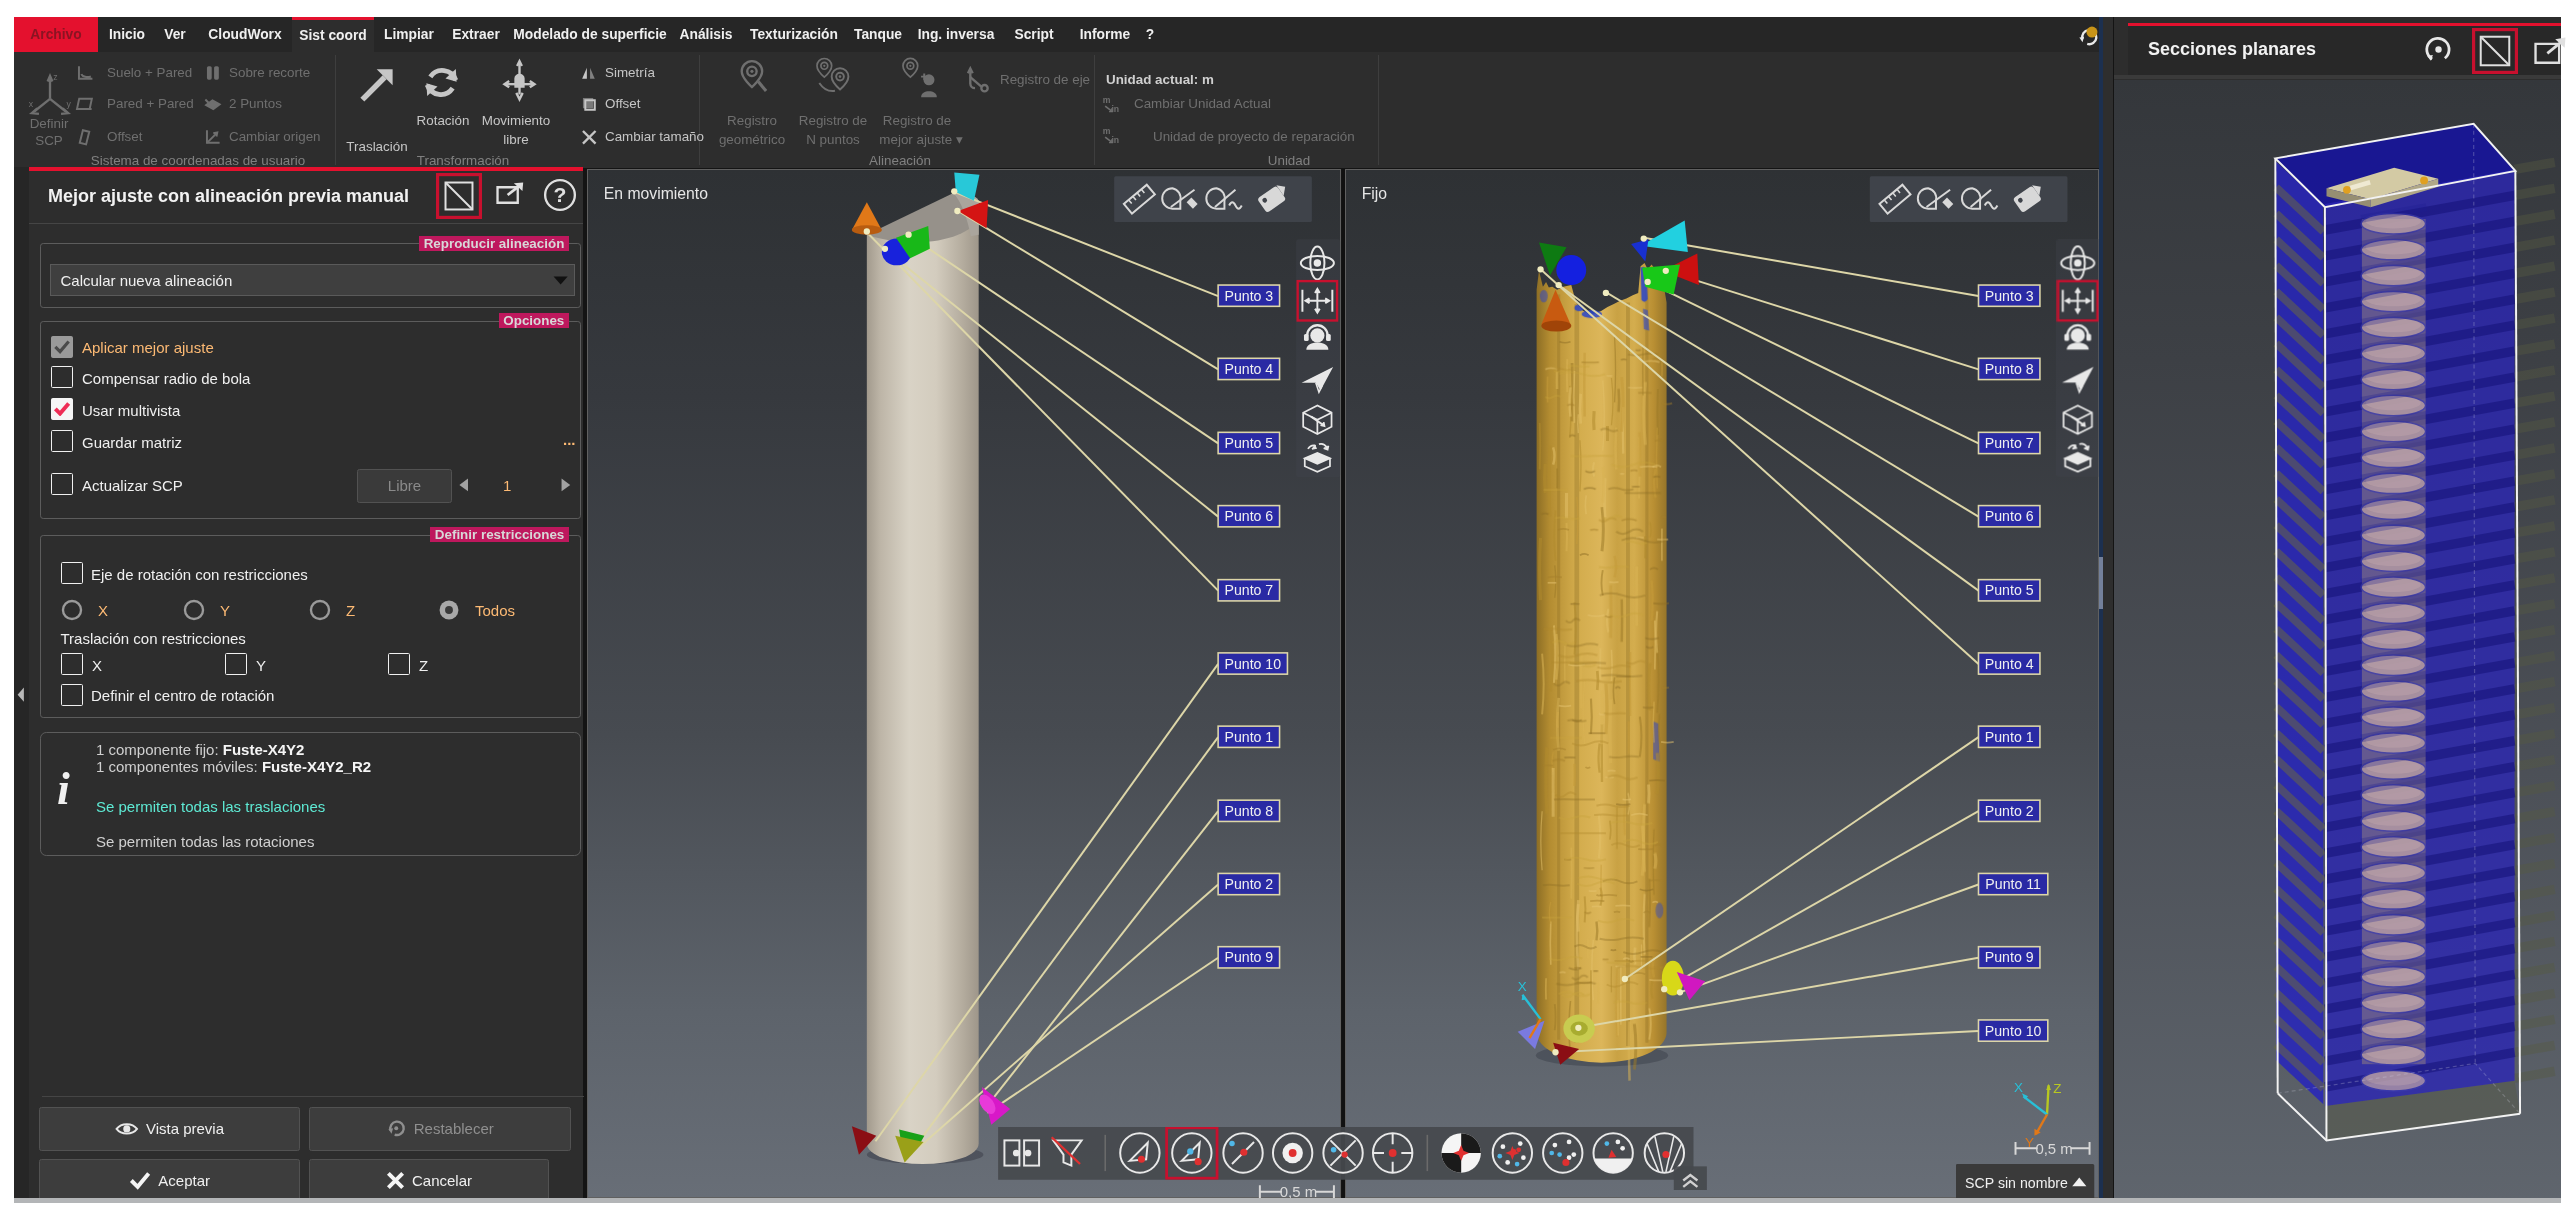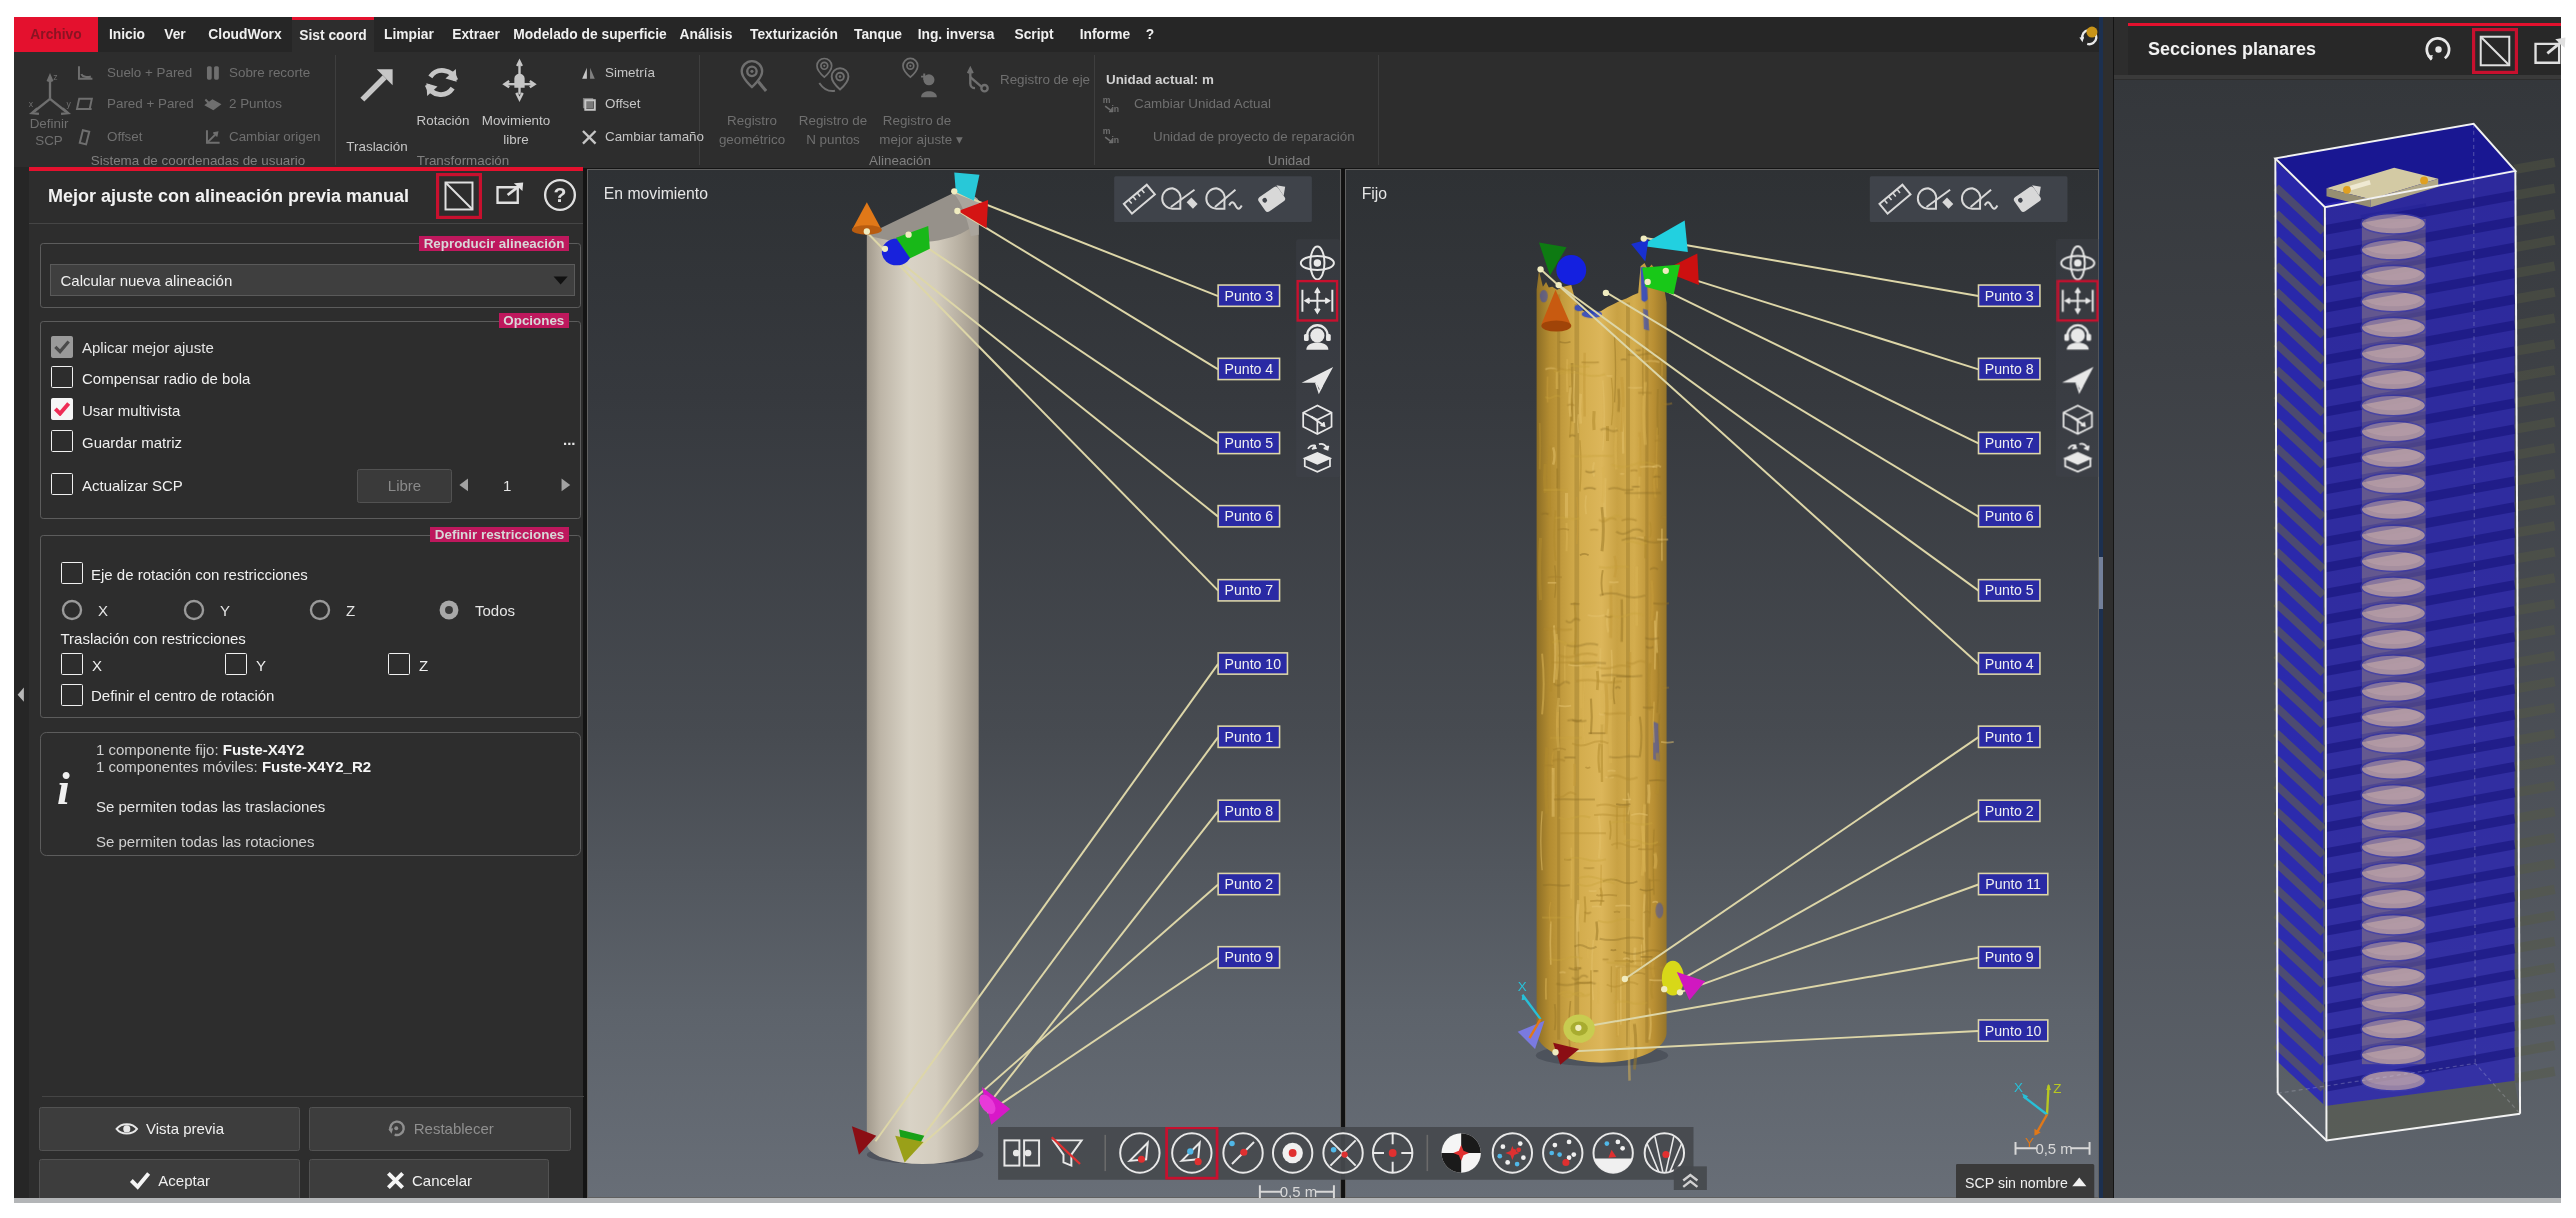--- a/index.html
+++ b/index.html
@@ -12,21 +12,21 @@
 .rit{position:absolute;font-size:13.4px;white-space:nowrap;}
 .dis{color:#6f6f6f;}
 .ena{color:#c6c6c6;}
 .cc{transform:translate(-50%,-50%);text-align:center;}
 .vc{transform:translateY(-50%);}
 #dialog{position:absolute;left:15px;top:150px;width:554px;height:1036px;background:#2d2d2d;border-top:4.7px solid #e4112e;}
 .fieldset{position:absolute;border:0.8px solid #5c5c5c;border-radius:3.2px;}
 .flabel{position:absolute;font-size:13.4px;font-weight:bold;color:#d8d8d8;background:#be185d;padding:0 4.7px;white-space:nowrap;}
 .cb{position:absolute;width:22px;height:22px;border:1.6px solid #f0f0f0;border-radius:1.6px;background:transparent;}
 .cbtext{position:absolute;font-size:15px;color:#f0f0f0;white-space:nowrap;transform:translateY(-50%);}
-.gtext{color:#e5e5e5;}
+.gtext{color:#fdba74;}
 .btn{position:absolute;background:#3d3d3d;border:0.8px solid #525252;border-radius:2.4px;display:flex;align-items:center;justify-content:center;font-size:15px;color:#f0f0f0;gap:7px;}
 .viewport{position:absolute;top:152px;height:1029px;border:0.8px solid #606060;}
 .vpbg{width:100%;height:100%;background:linear-gradient(180deg,#2e3134 0%,#36393e 22%,#474b51 55%,#5d636b 82%,#686e77 100%);}
 #rpanel-view{position:absolute;left:2100px;top:63px;width:447px;height:1120px;background:linear-gradient(180deg,#34373b 0%,#3d4045 25%,#4b4f56 60%,#5f656d 100%);}
 </style></head><body>
 <div id="app">
 <div id="menubar">
       <div class="tab" style="left:0;width:84px;background:#e4112e;color:#8a1423;">Archivo</div>
       <div class="tab" style="left:113px;transform:translateX(-50%);">Inicio</div>
       <div class="tab" style="left:161px;transform:translateX(-50%);">Ver</div>
@@ -309,21 +309,21 @@
       <div class="cb" style="left:196px;top:482px;"></div>
       <div class="cbtext" style="left:227px;top:494px;">Y</div>
       <div class="cb" style="left:359px;top:482px;"></div>
       <div class="cbtext" style="left:390px;top:494px;">Z</div>
       <div class="cb" style="left:31.5px;top:513px;"></div>
       <div class="cbtext" style="left:62px;top:524px;">Definir el centro de rotación</div>
       <div class="fieldset" style="left:11px;top:561px;width:541px;height:124px;border-radius:6.3px;"></div>
       <div class="abs" style="left:28px;top:591px;font-family:'Liberation Serif',serif;font-style:italic;font-weight:bold;font-size:46px;color:#f0f0f0;">i</div>
       <div class="abs" style="left:67px;top:570px;font-size:15px;color:#d0d0d0;">1 componente fijo: <span style="font-weight:bold;color:#f5f5f5">Fuste-X4Y2</span></div>
       <div class="abs" style="left:67px;top:587px;font-size:15px;color:#d0d0d0;">1 componentes móviles: <span style="font-weight:bold;color:#f5f5f5">Fuste-X4Y2_R2</span></div>
-      <div class="abs" style="left:67px;top:627px;font-size:15px;color:#e5e5e5;">Se permiten todas las traslaciones</div>
+      <div class="abs" style="left:67px;top:627px;font-size:15px;color:#5eead4;">Se permiten todas las traslaciones</div>
       <div class="abs" style="left:67px;top:662px;font-size:15px;color:#d0d0d0;">Se permiten todas las rotaciones</div>
       <div class="abs" style="left:12.6px;top:925px;width:542px;height:0.8px;background:#454545;"></div>
       <div class="btn" style="left:10.2px;top:936px;width:261px;height:44px;">
         <svg width="23.6" height="15.8" viewBox="0 0 30 20">
           <path d="M2 10 C8 2 22 2 28 10 C22 18 8 18 2 10 Z" fill="none" stroke="#e8e8e8" stroke-width="2.5"></path>
           <circle cx="15" cy="10" r="4.5" fill="#e8e8e8"></circle>
         </svg>
         <span>Vista previa</span>
       </div>
       <div class="btn" style="left:280px;top:936px;width:262px;height:44px;color:#8f8f8f;">

